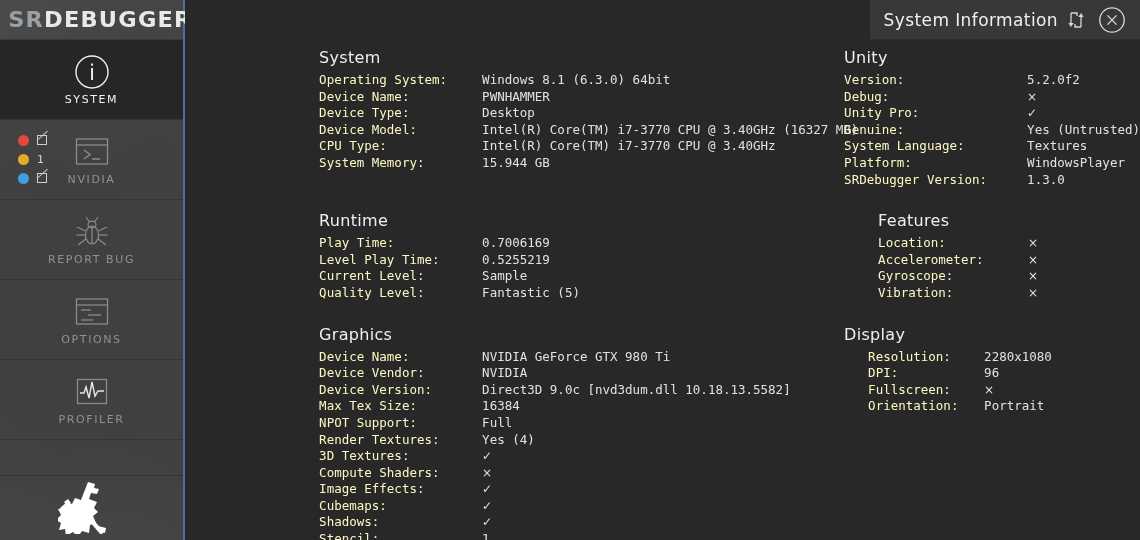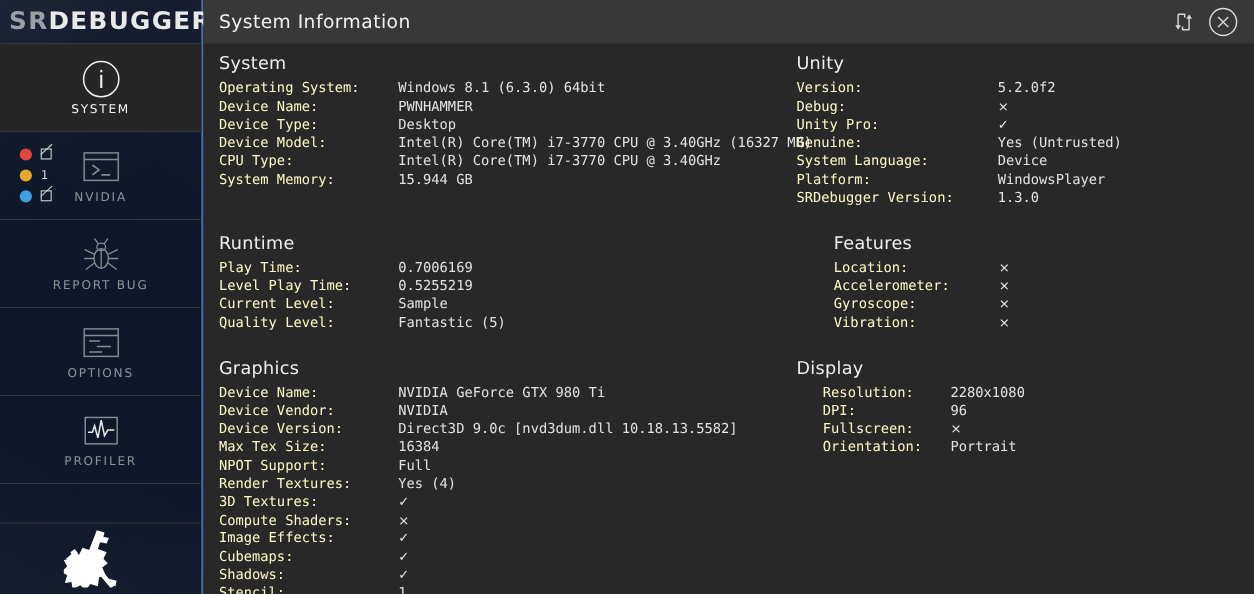--- a/index.html
+++ b/index.html
@@ -12,21 +12,21 @@
   #app {
     width: 1140px; height: 540px;
     display: flex;
     position: relative;
   }
 
   
   .sidebar {
     width: 185px;
     height: 540px;
-    background: #0f172a;
+    background: #404040;
     border-right: 2px solid #4a6fa5;
     display: flex;
     flex-direction: column;
     position: relative;
     flex: none;
   }
   .sidebar-bg {
     position: absolute; inset: 0;
     background:
       linear-gradient(150deg, rgba(255,255,255,0.022) 0%, rgba(255,255,255,0) 38%),
@@ -144,20 +144,21 @@
 
   
   .main {
     flex: 1;
     height: 540px;
     background: #282828;
     display: flex;
     flex-direction: column;
     position: relative;
     min-width: 0;
+    align-items: flex-end;
   }
   .titlebar {
     height: 40px;
     flex: none;
     background: #383838;
     display: flex;
     align-items: center;
     border-bottom: 1px solid #2f2f2f;
     padding: 0 10px 0 14px;
   }
@@ -408,21 +409,21 @@
             <div class="kv w-unity">
                 <span class="k">Unity Pro:</span>
                 <span class="v glyph-check">✓</span>
               </div>
             <div class="kv w-unity">
                 <span class="k">Genuine:</span>
                 <span class="v">Yes (Untrusted)</span>
               </div>
             <div class="kv w-unity">
                 <span class="k">System Language:</span>
-                <span class="v">Device</span>
+                <span class="v">Textures</span>
               </div>
             <div class="kv w-unity">
                 <span class="k">Platform:</span>
                 <span class="v">WindowsPlayer</span>
               </div>
             <div class="kv w-unity">
                 <span class="k">SRDebugger Version:</span>
                 <span class="v">1.3.0</span>
               </div>
           </div>

